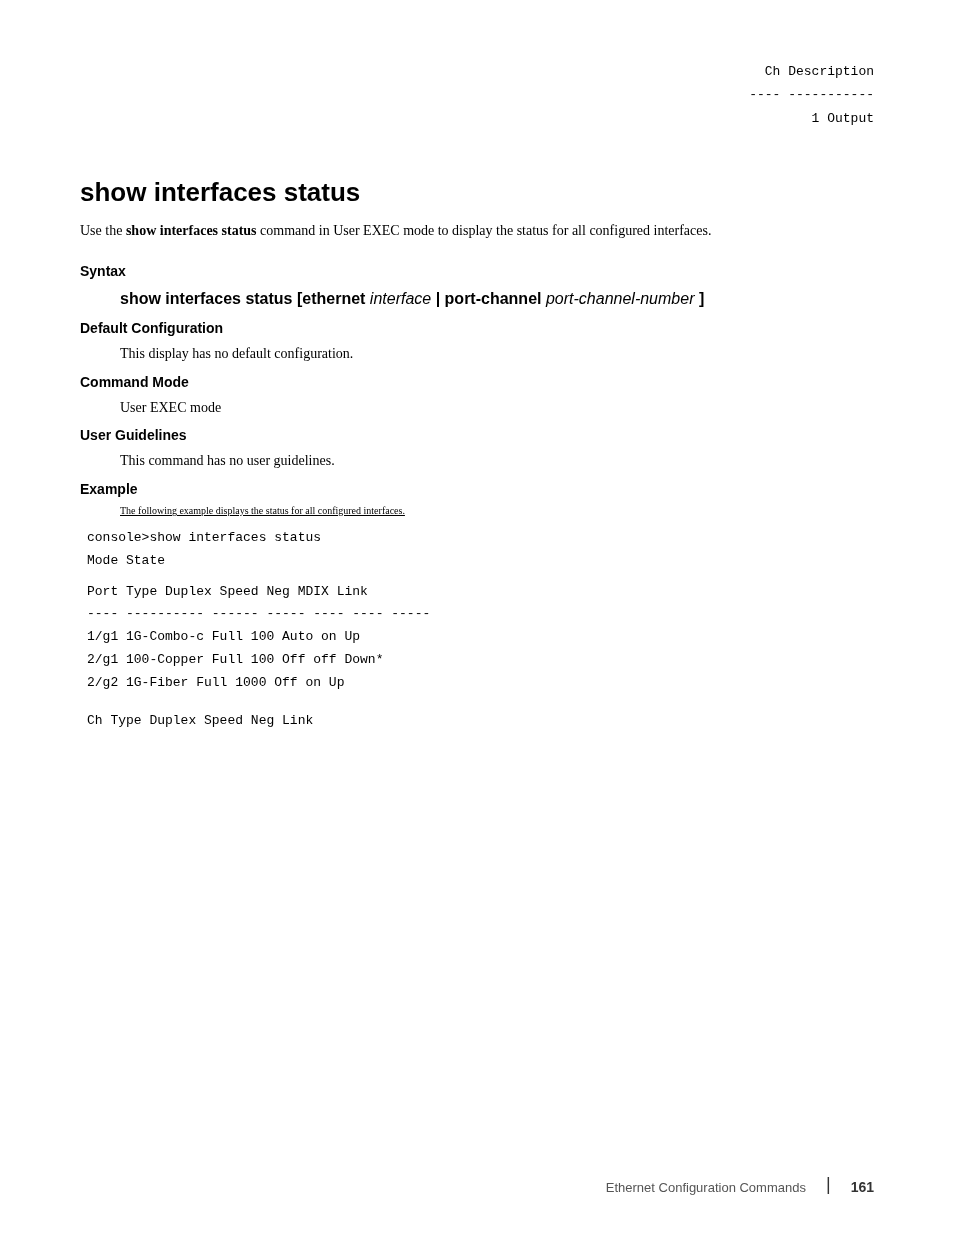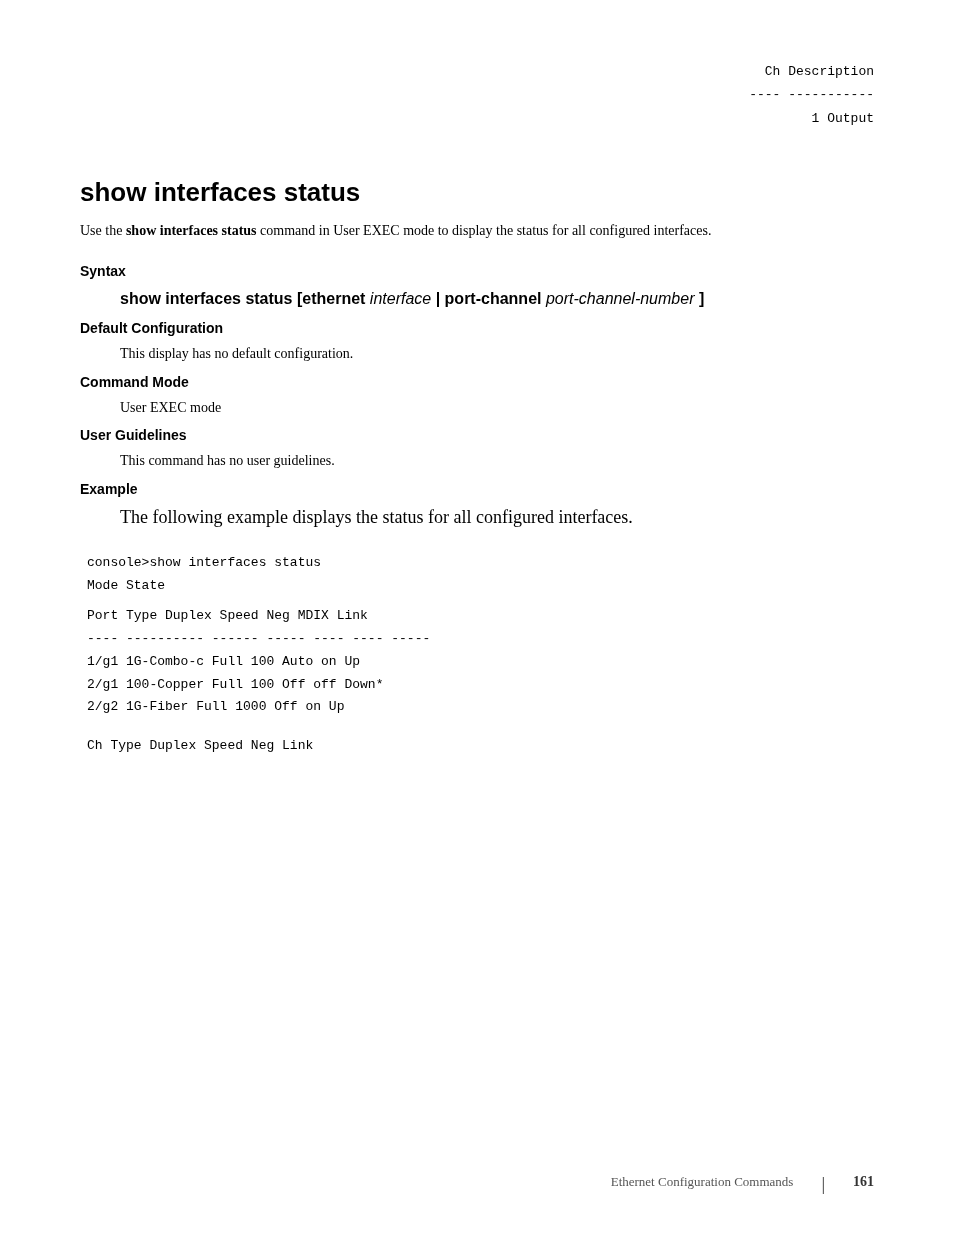--- a/index.html
+++ b/index.html
@@ -76,43 +76,44 @@
       font-family: 'Courier New', Courier, monospace;
       font-size: 13px;
       line-height: 1.75;
       margin-top: 8px;
       margin-left: 7px;
     }
     .footer {
       position: absolute;
       bottom: 40px;
       right: 80px;
-      font-family: Liberation Serif, serif;
+      font-family: Liberation Sans, sans-serif;
       font-size: 13px;
       color: #333;
       display: flex;
-      align-items: flex-start;
-      gap: 28px;
+      align-items: flex-end;
+      gap: 20px;
     }
     .footer-title {
       color: #555;
     }
     .footer-divider {
       font-size: 18px;
       color: #333;
     }
     .footer-page {
       font-weight: bold;
       font-size: 14px;
     }
     .example-text {
-      font-size: 18px;
+      font-size: 10px;
       line-height: 1.6;
-      margin-bottom: 20px;
+      margin-bottom: 8px;
       margin-left: 40px;
+      text-decoration: underline;
     }
   </style>
 </head>
 <body>
 
 <div class="pre-content">
   <div>Ch      Description</div>
   <div>----    -----------</div>
   <div>1       Output</div>
 </div>

